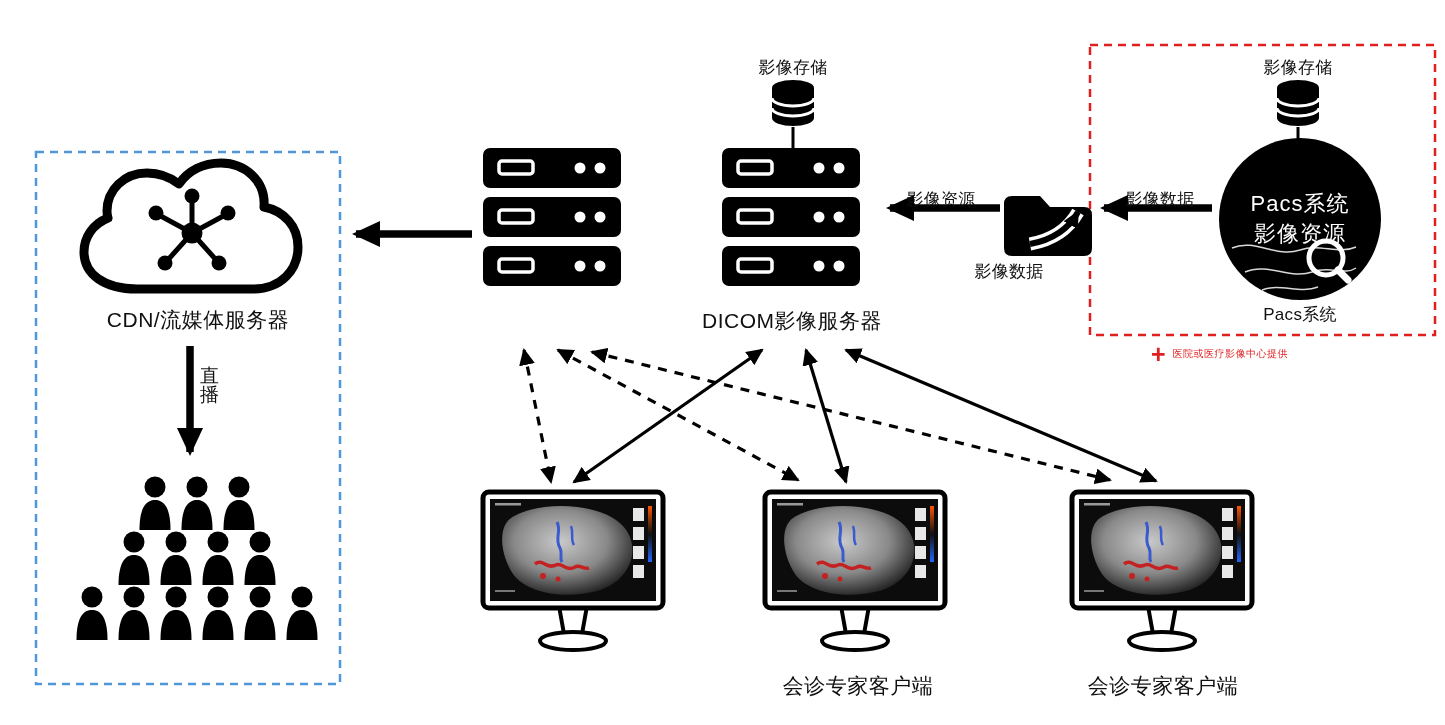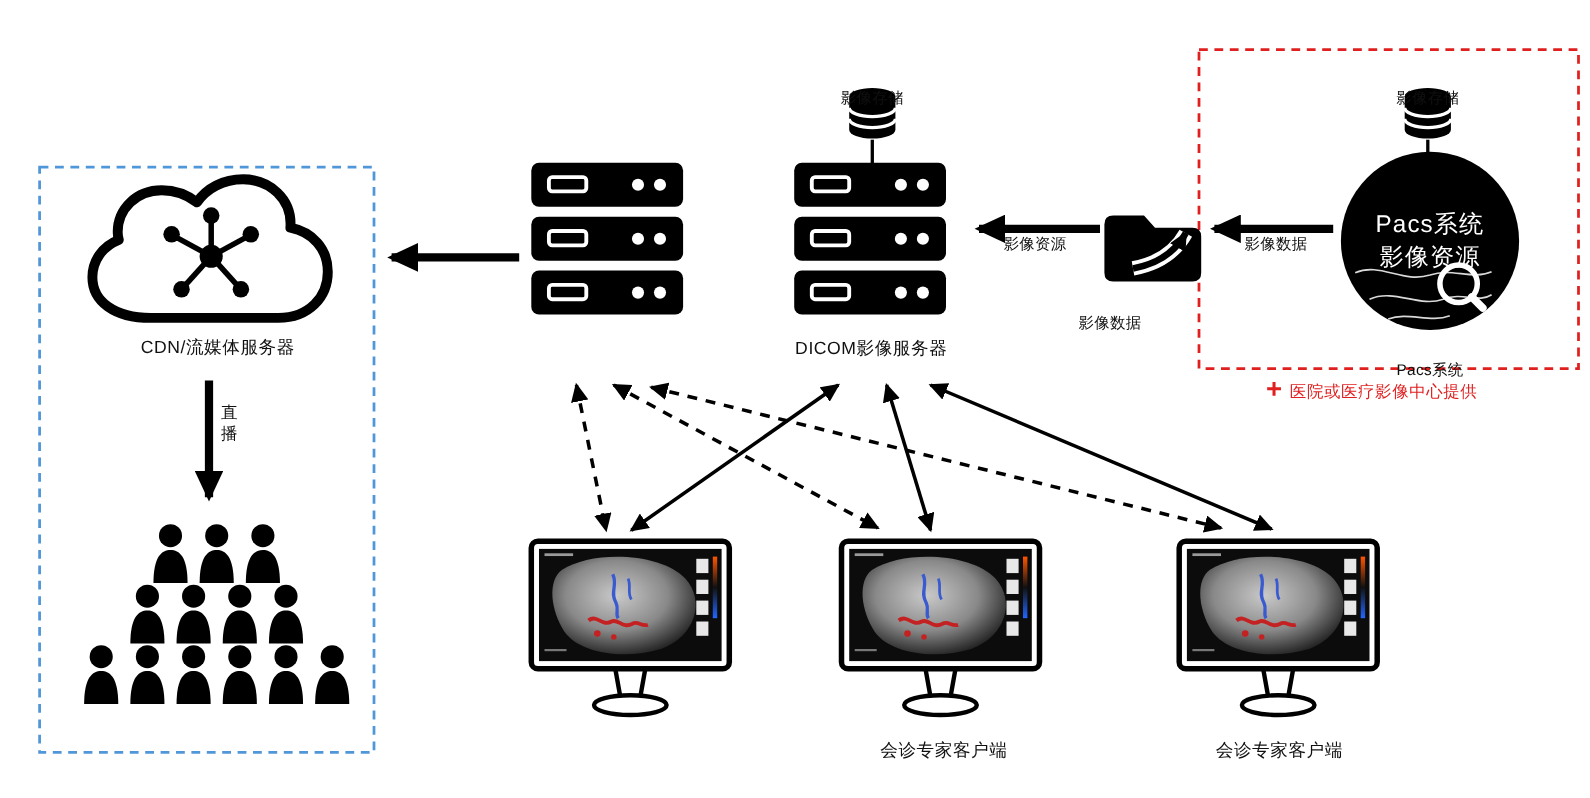--- a/index.html
+++ b/index.html
@@ -3,38 +3,38 @@
 <meta charset="utf-8">
 <style>
   html,body { margin:0; padding:0; background:#ffffff; }
   .stage {
     position:relative; width:1445px; height:725px; background:#ffffff;
     font-family:"Liberation Sans","DejaVu Sans",sans-serif; overflow:hidden;
   }
   svg.layer { position:absolute; left:0; top:0; }
   .lbl {
     position:absolute; transform:translateX(-50%);
-    white-space:nowrap; font-size:16px; color:#101010; letter-spacing:.5px;
-  }
-  .lbl-sm { font-size:14px; letter-spacing:.3px;margin-top:25px; }
+    white-space:nowrap; font-size:21px; color:#101010; letter-spacing:.5px;
+  }
+  .lbl-sm { font-size:17px; letter-spacing:.3px; }
   .pacs-circle-text {
     position:absolute; left:1300px; top:189px; transform:translateX(-50%);
     color:#ffffff; font-size:22px; line-height:30px; text-align:center; letter-spacing:1px;
   }
   .pacs-circle-text span { display:block; }
   .live-lbl {
     position:absolute; left:200px; top:366px; width:17px;
-    font-size:15px; line-height:19px; word-break:break-all; text-align:center; color:#101010;
+    font-size:19px; line-height:19px; word-break:break-all; text-align:center; color:#101010;
   }
   .note {
     position:absolute; left:1151px; top:344px;
     display:flex; align-items:flex-start; gap:7px; color:#e01f1f;
   }
   .note .plus { font-size:25px; font-weight:bold; line-height:20px; }
-  .note .txt { font-size:15px; padding-top:3px; letter-spacing:.5px;font-family:Liberation Serif, serif; }
+  .note .txt { font-size:10px; padding-top:3px; letter-spacing:.5px;font-family:Liberation Serif, serif; }
 </style>
 </head>
 <body>
 
 <div class="stage">
 
   <svg class="layer" width="1445" height="725" viewBox="0 0 1445 725">
     <defs>
       <marker id="ah" markerUnits="userSpaceOnUse" markerWidth="20" markerHeight="16" refX="15" refY="8" orient="auto-start-reverse">
         <path d="M0,0 L17,8 L0,16 Z" fill="#000"></path>

